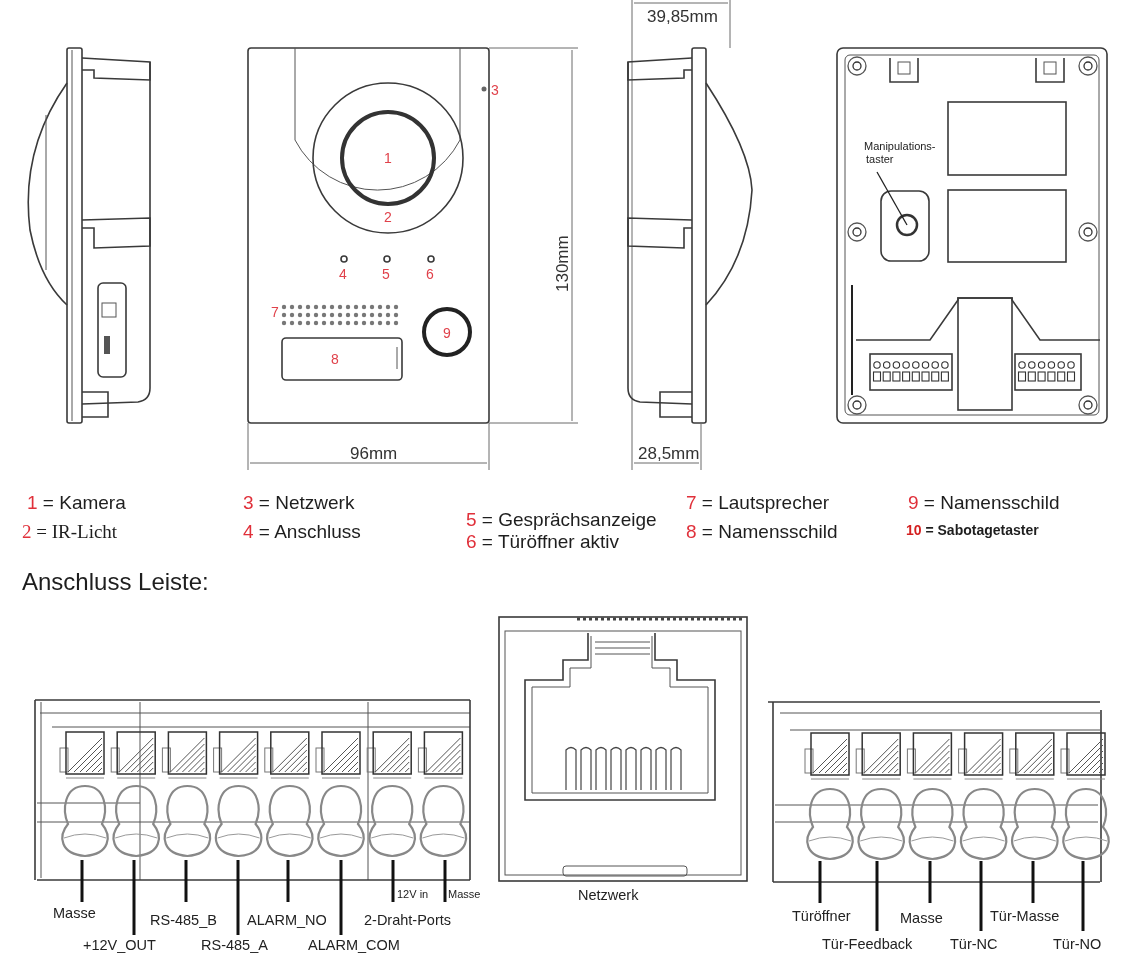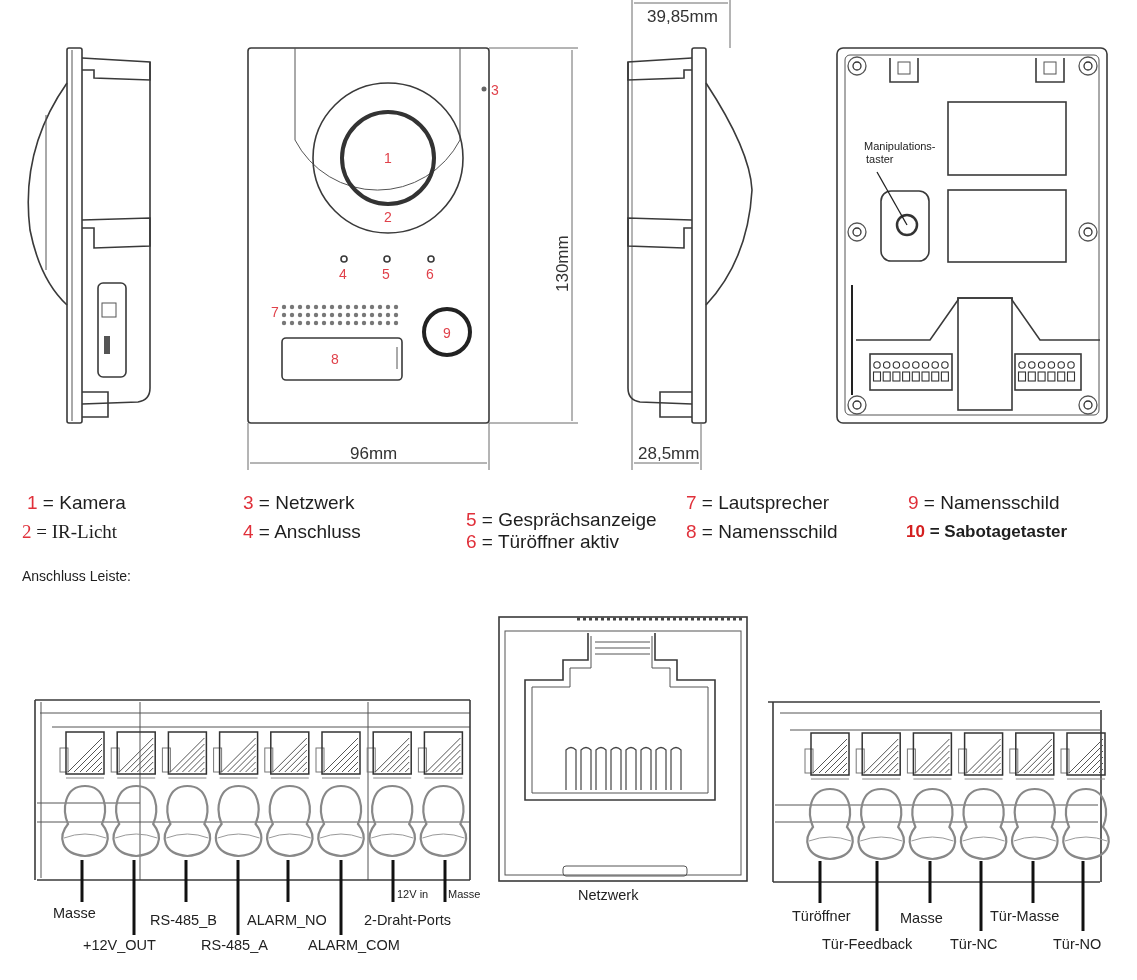--- a/index.html
+++ b/index.html
@@ -7,23 +7,23 @@
   svg { position: absolute; left: 0; top: 0; }
   .ln { stroke: #3a3a3a; fill: none; stroke-width: 1.6; }
   .ln-thin { stroke: #555; fill: none; stroke-width: 1; }
   .ln-dim { stroke: #6a6a6a; fill: none; stroke-width: 1; }
   .red-num { fill: #e0414a; font-family: "Liberation Sans", sans-serif; font-size: 14px; }
   .dim-text { fill: #333; font-family: "Liberation Sans", sans-serif; font-size: 17px; }
   .lbl { fill: #222; font-family: "Liberation Sans", sans-serif; font-size: 14.5px; }
   .lbl-small { fill: #222; font-family: "Liberation Sans", sans-serif; font-size: 11px; }
   .legend { position: absolute; font-family: "Liberation Sans", sans-serif; font-size: 19px; color: #1e1e1e; white-space: nowrap; }
   .legend .num { color: #e0303a; }
-  .legend.bold { font-weight: bold; font-size: 17px; }
+  .legend.bold { font-weight: bold; font-size: 14px; }
   .legend.bold .num { color: #d42020; }
-  .section-title { position: absolute; left: 22px; top: 568px; font-size: 14px; color: #1e1e1e; font-family: "Liberation Sans", sans-serif; }
+  .section-title { position: absolute; left: 22px; top: 568px; font-size: 24px; color: #1e1e1e; font-family: "Liberation Sans", sans-serif; }
 </style>
 </head>
 <body>
 
 <svg width="1137" height="980" viewBox="0 0 1137 980">
 
   <g>
     <rect class="ln" x="67" y="48" width="15" height="375" rx="2"></rect>
     <line class="ln-thin" x1="72" y1="50" x2="72" y2="421"></line>
     <path class="ln" d="M67 83 Q 20 150 30 230 Q 40 280 67 305"></path>

